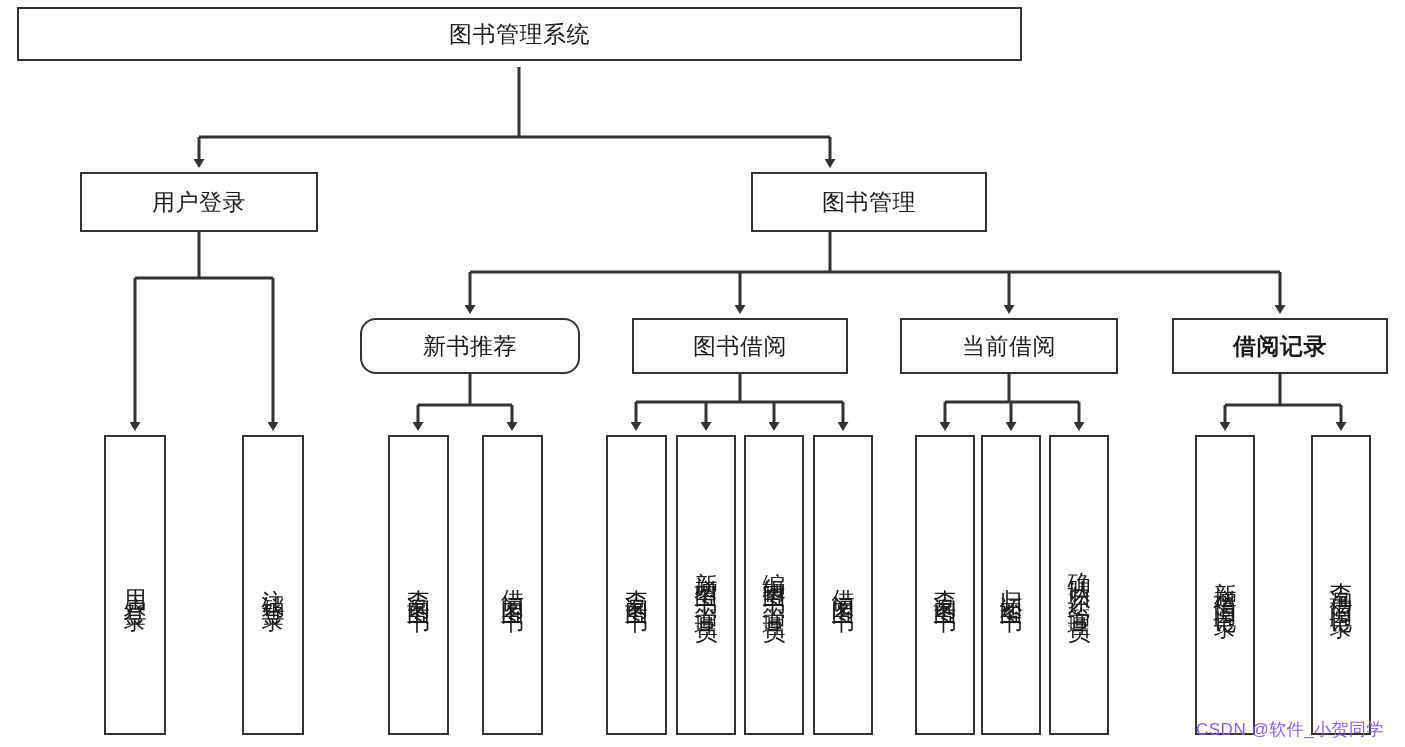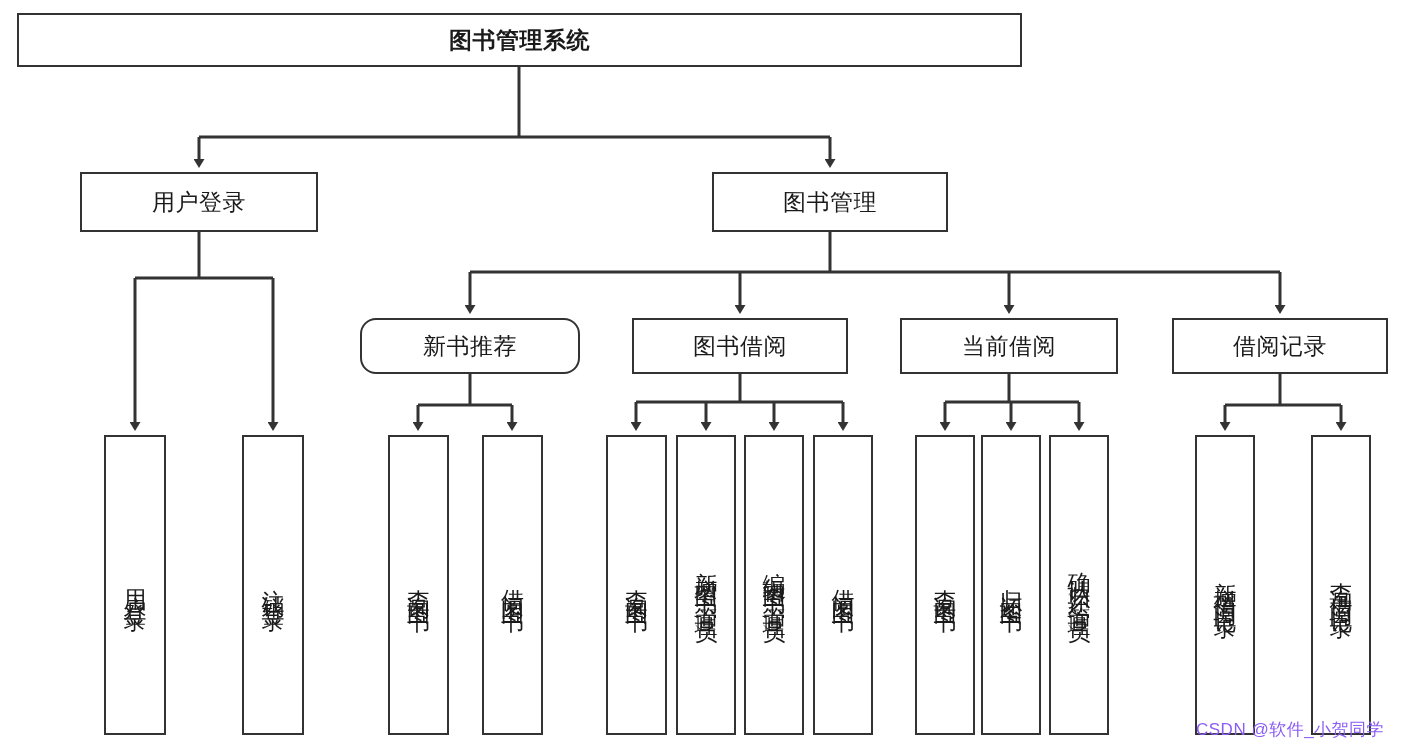--- a/index.html
+++ b/index.html
@@ -105,41 +105,41 @@
       <path d="M1011,402 L1011,423" marker-end="url(#arrow)"></path>
       <path d="M1079,402 L1079,423" marker-end="url(#arrow)"></path>
 
       <path d="M1280,374 L1280,405"></path>
       <path d="M1225,405 L1341,405"></path>
       <path d="M1225,405 L1225,423" marker-end="url(#arrow)"></path>
       <path d="M1341,405 L1341,423" marker-end="url(#arrow)"></path>
     </g>
   </svg>
 
-  <div class="node horiz" style="left:17px; top:13px; width:1005px; height:54px;font-weight:bold;">
+  <div class="node horiz" style="left:17px; top:7px; width:1005px; height:54px;">
     <span>图书管理系统</span>
   </div>
 
   <div class="node horiz" style="left:80px; top:172px; width:238px; height:60px;">
     <span>用户登录</span>
   </div>
-  <div class="node horiz" style="left:712px; top:172px; width:236px; height:60px;">
+  <div class="node horiz" style="left:751px; top:172px; width:236px; height:60px;">
     <span>图书管理</span>
   </div>
 
   <div class="node horiz" style="left:360px; top:318px; width:220px; height:56px;border-radius:16px;">
     <span>新书推荐</span>
   </div>
   <div class="node horiz" style="left:900px; top:318px; width:218px; height:56px;">
     <span>当前借阅</span>
   </div>
   <div class="node horiz" style="left:632px; top:318px; width:216px; height:56px;">
     <span>图书借阅</span>
   </div>
-  <div class="node horiz" style="left:1172px; top:318px; width:216px; height:56px;">
+  <div class="node horiz" style="left:1172px; top:318px; width:216px; height:56px;font-weight:bold;">
     <span>借阅记录</span>
   </div>
 
   <div class="node vert" style="left:104px; top:435px; width:62px; height:300px;">
     <span class="vtext">用户登录</span>
   </div>
   <div class="node vert" style="left:242px; top:435px; width:62px; height:300px;">
     <span class="vtext">注销登录</span>
   </div>
 

